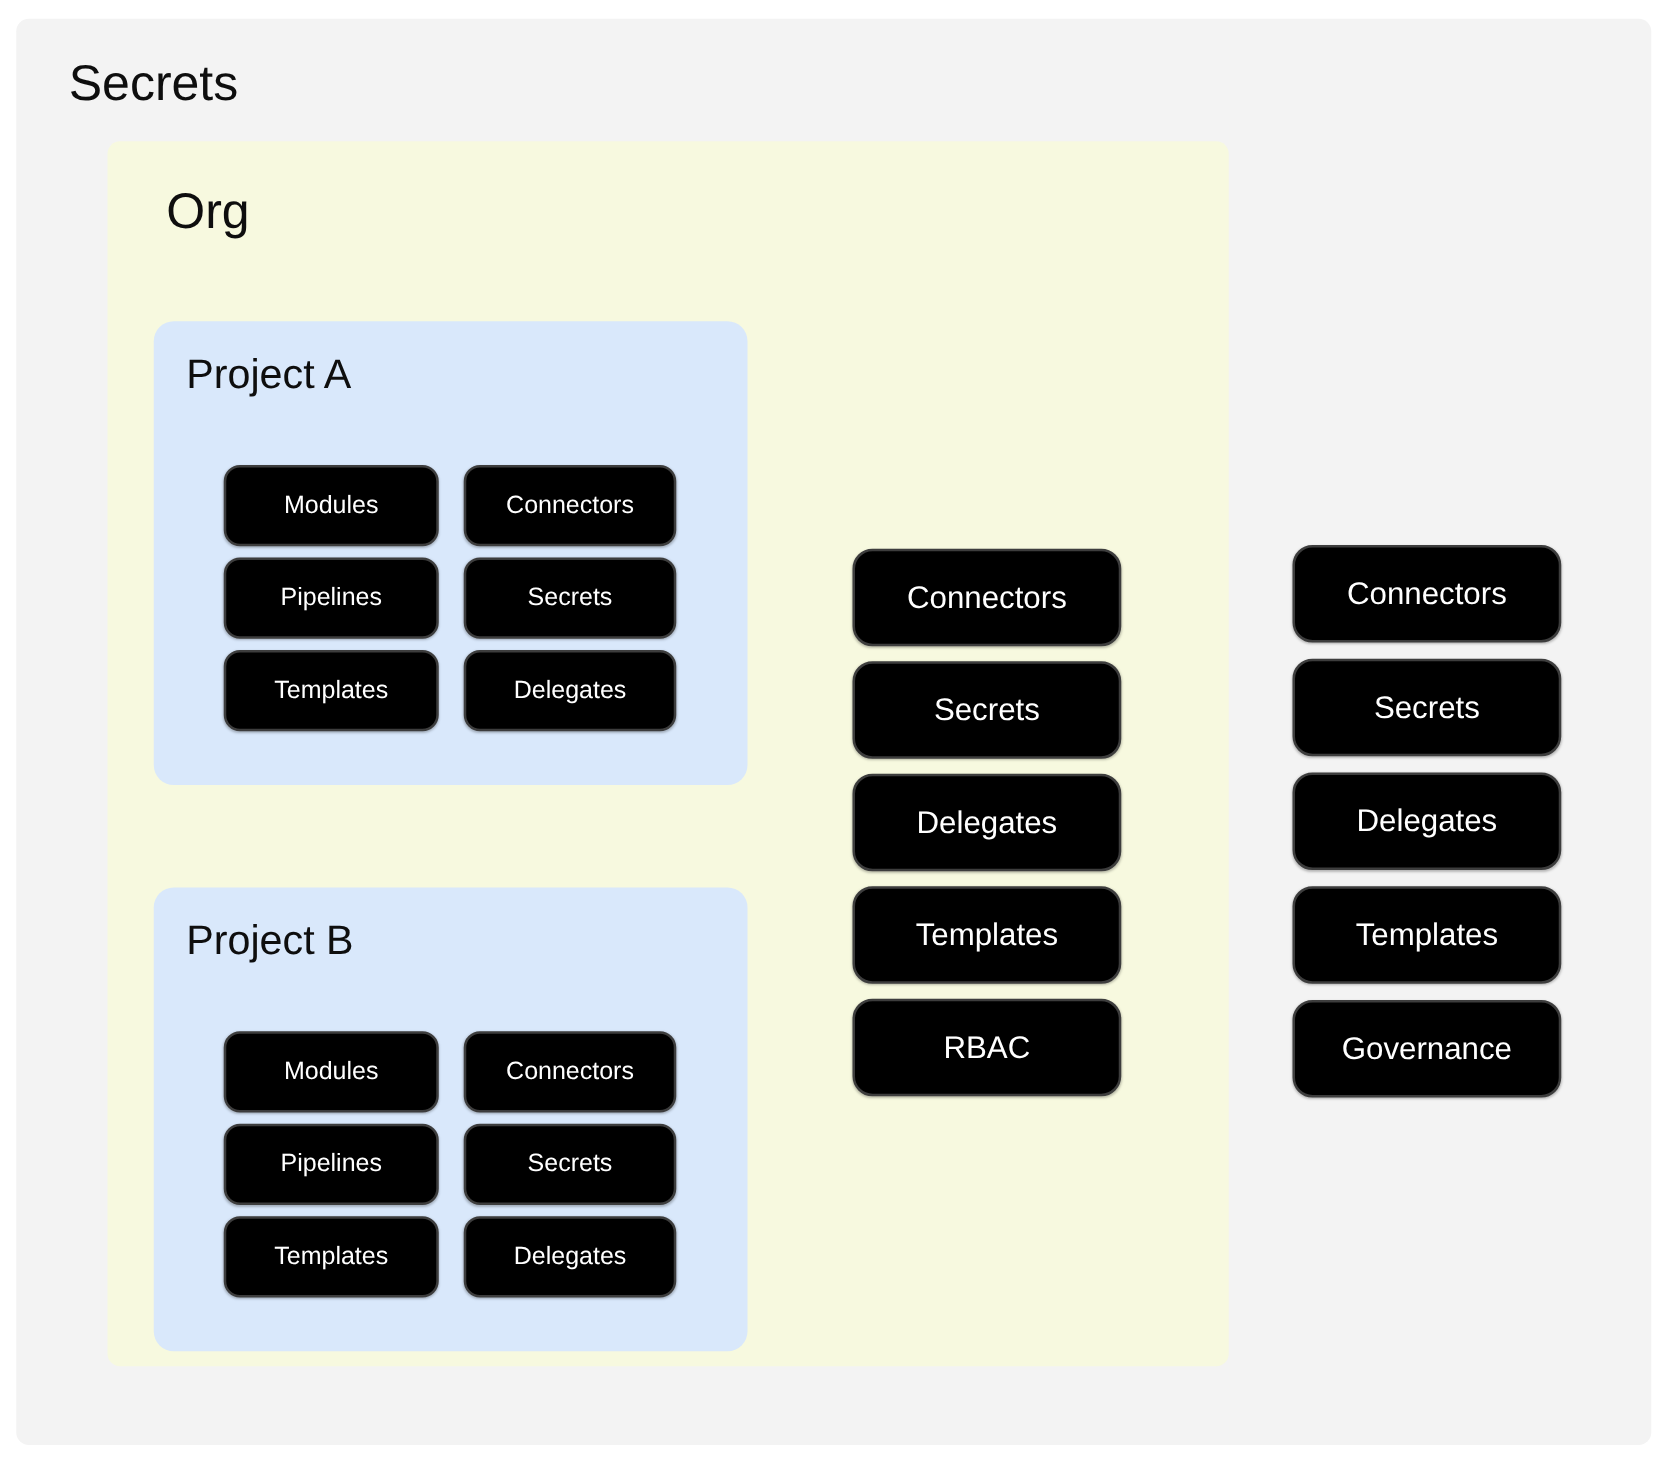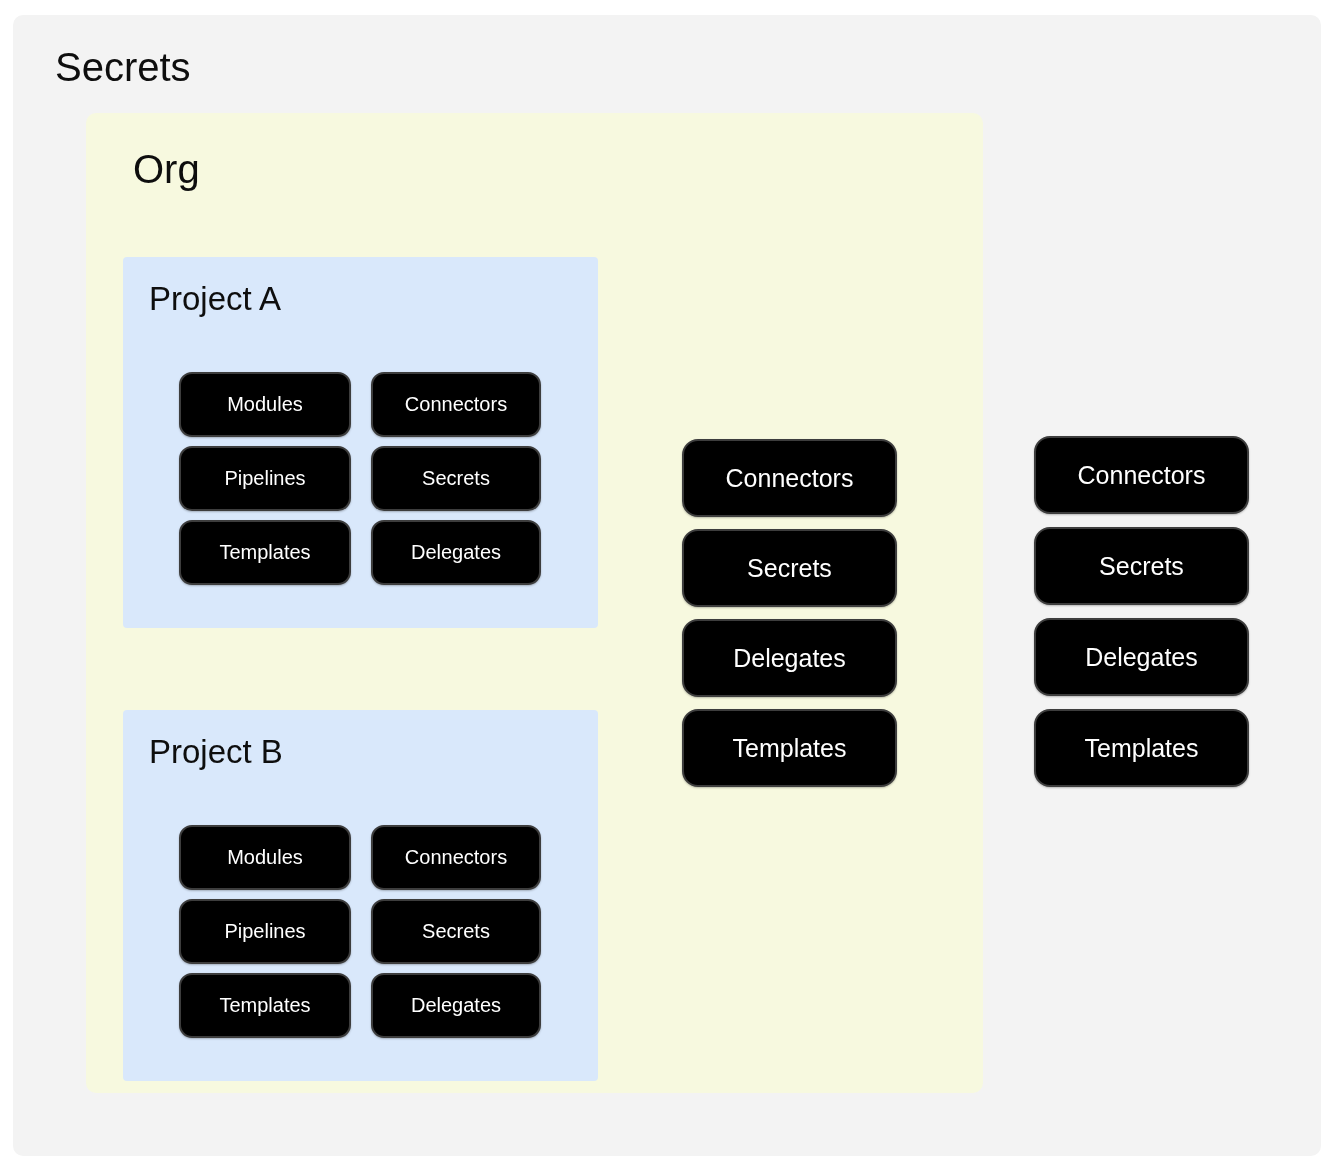--- a/index.html
+++ b/index.html
@@ -40,21 +40,21 @@
   }
   .org-title {
     left: 47px; top: 32px;
     font-size: 40px; line-height: 1.2;
     color: var(--title-text, #0e0e0e);
   }
 
   .project-box {
     left: 37px; width: 475px; height: 371px;
     background: var(--project-bg, #d9e8fb);
-    border-radius: 4px;
+    border-radius: 16px;
   }
   .project-a { top: 144px; }
   .project-b { top: 597px; }
   .project-title {
     left: 26px; top: 22px;
     font-size: 33px; line-height: 1.2;
     color: var(--title-text, #0e0e0e);
   }
   .project-pills {
     left: 56px; top: 115px;
@@ -120,24 +120,26 @@
         <div class="pill pill-sm">Templates</div>
         <div class="pill pill-sm">Delegates</div>
       </div>
     </div>
 
     <div class="abs pill-column org-pill-column">
       <div class="pill pill-lg">Connectors</div>
       <div class="pill pill-lg">Secrets</div>
       <div class="pill pill-lg">Delegates</div>
       <div class="pill pill-lg">Templates</div>
+      <div class="pill pill-lg">RBAC</div>
     </div>
 
   </div>
 
   <div class="abs pill-column account-pill-column">
     <div class="pill pill-lg">Connectors</div>
     <div class="pill pill-lg">Secrets</div>
     <div class="pill pill-lg">Delegates</div>
     <div class="pill pill-lg">Templates</div>
+    <div class="pill pill-lg">Governance</div>
   </div>
 
 </div>
 
 </body></html>

